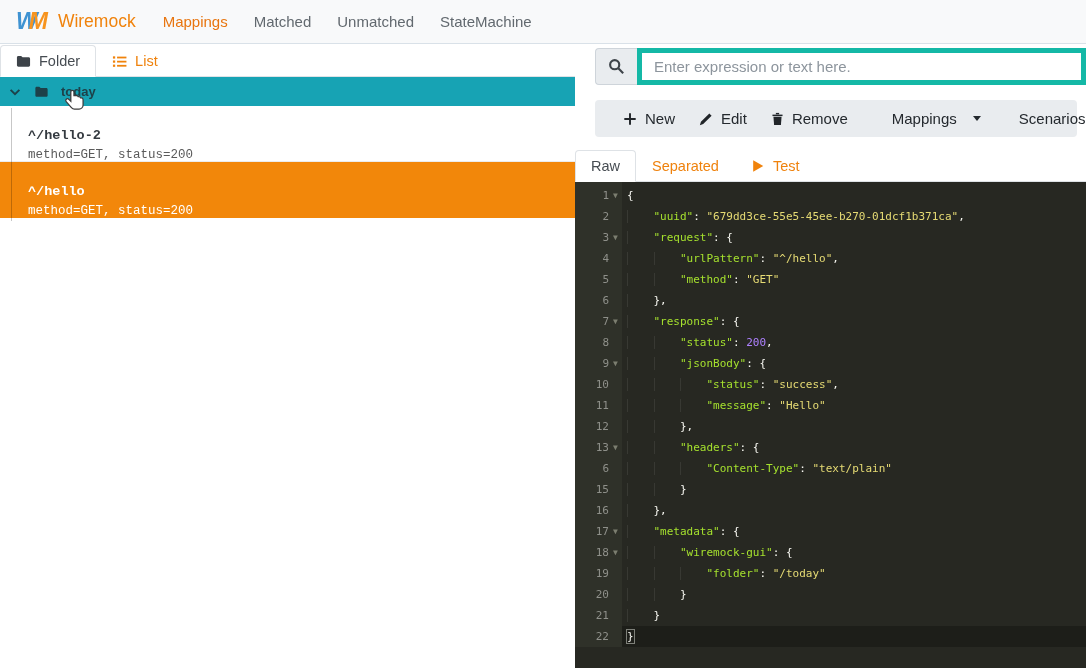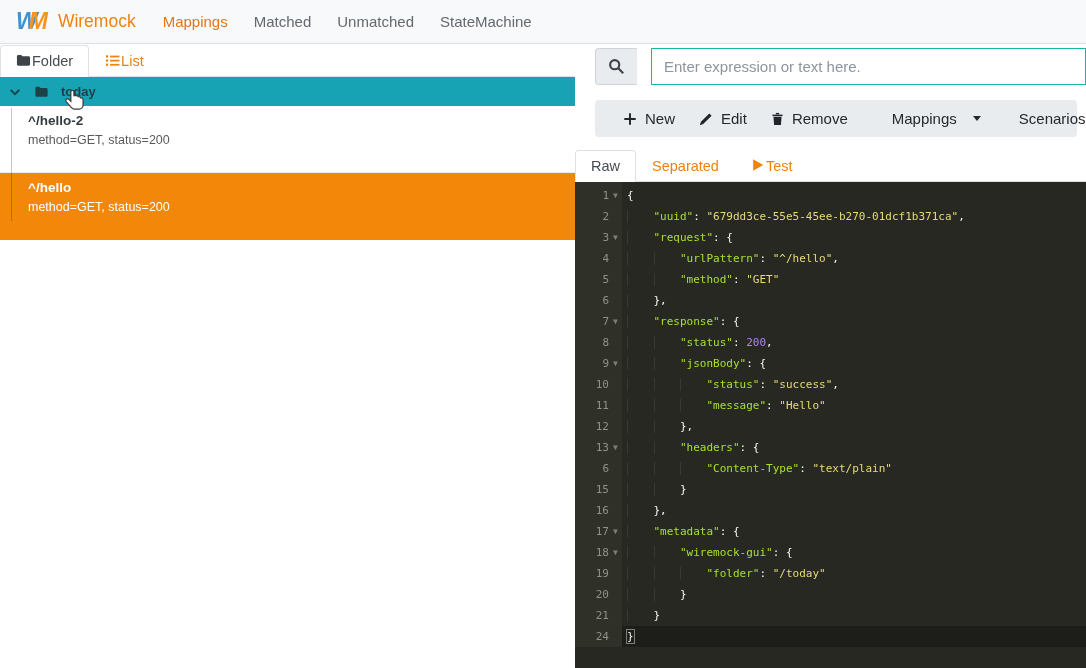--- a/index.html
+++ b/index.html
@@ -13,45 +13,45 @@
   .logo { font-style:italic; font-weight:900; font-size:23px; line-height:1; }
   .logo .lw { color:#3f93d2; }
   .logo .lm { color:#f7941e; margin-left:-9px; }
   .brand-name { color:#f0830c; font-size:17.5px; }
   .nav-links { display:flex; margin-left:14px; align-items:center; }
   .nav-link { color:#62696f; font-size:15px; padding:0 13px; cursor:pointer; }
   .nav-link.active { color:#e8750f; }
 
   
   .tabs { display:flex; border-bottom:1px solid #dee2e6; align-items:flex-end; }
-  .tab { display:flex; align-items:flex-start; gap:1px; padding:7px 15px; font-size:14.5px;
+  .tab { display:flex; align-items:center; gap:8px; padding:7px 15px; font-size:14.5px;
     color:#ef820d; margin-bottom:-1px; border:1px solid transparent; border-radius:4px 4px 0 0; cursor:pointer; }
   .tab.active { background:#fff; border-color:#dee2e6 #dee2e6 #fff; color:#464c52; }
 
   
   .sidebar { position:absolute; top:40px; left:0; width:575px; bottom:0; background:#fff; }
   .sidebar .tabs { padding-top:5px; }
   .tree-row { height:29px; background:#17a3b4; display:flex; align-items:center; padding:9px 8px; gap:12px; cursor:pointer; }
   .tree-label { font-weight:bold; font-size:13px; color:#1d4149; }
-  .map-item { height:67px; padding:7px 0 0 28px; border-bottom:1px solid #ececec; background:#fff; cursor:pointer; }
+  .map-item { height:56px; padding:22px 0 0 28px; border-bottom:1px solid #ececec; background:#fff; cursor:pointer;font-family:Liberation Mono, monospace; }
   .map-item .t { font-weight:bold; font-size:13.5px; color:#343a40; margin-bottom:5px; }
   .map-item .s { font-size:12.5px; color:#5a5a5a; }
   .map-item.selected { background:#f2870a; border-bottom-color:#f2870a; }
   .map-item.selected .t, .map-item.selected .s { color:#fff; }
   .guide { position:absolute; left:11px; top:68px; width:1px; height:113px; background:rgba(0,0,0,.22);
     z-index:2; pointer-events:none; }
 
   
   .main { position:absolute; top:40px; left:575px; right:0; bottom:0; background:#fff;
     display:flex; flex-direction:column; }
   .search-row { margin:8px 0 0 20px; display:flex; height:37px; flex:none; }
   .search-prepend { width:42px; background:#e9ecef; border:1px solid #ced4da; border-right:0;
     border-radius:4px 0 0 4px; display:flex; align-items:center; justify-content:center; }
-  .search-input { flex:1; border:1px solid #14b8a6; font-size:15px; padding:0 12px; color:#495057;
-    outline:none; border-radius:0; font-family:inherit;margin-left:14px; }
+  .search-input { flex:1; border:5px solid #14b8a6; font-size:15px; padding:0 12px; color:#495057;
+    outline:none; border-radius:0; font-family:inherit; }
   ::placeholder { color:#8d959d; opacity:1; }
   .toolbar { margin:15px 9px 0 20px; background:#e9ecef; border-radius:4px; height:37px;
     display:flex; align-items:center; padding:0 16px; flex:none; }
   .tb-btn { display:flex; align-items:center; gap:8px; padding:6px 12px; font-size:15px; color:#24292e;
     cursor:pointer; border:none; background:none; font-family:inherit; }
   .tb-dd.first { margin-left:20px; }
   .tb-dd { margin-left:14px; }
   .caret { width:0; height:0; border-left:4.5px solid transparent; border-right:4.5px solid transparent;
     border-top:5px solid #24292e; margin-left:8px; }
   .main .tabs { margin-top:13px; flex:none; }
@@ -339,21 +339,21 @@
       </div>
       <div class="ed-row">
         <div class="ed-gutter">
           <span class="lnum">21</span>
           <span class="fold"></span>
         </div>
         <div class="ed-code"><span class="ind">    </span>}</div>
       </div>
       <div class="ed-row active">
         <div class="ed-gutter">
-          <span class="lnum">24</span>
+          <span class="lnum">22</span>
           <span class="fold"></span>
         </div>
         <div class="ed-code"><span class="bracebox">}</span></div>
       </div>
     </div>
 </main>
 
 <div class="cursor-hand">
   <svg width="25" height="27" viewBox="0 0 32 32">
       <path d="M12 3c-1.1 0-2 .9-2 2v12l-2.6-2.6c-.9-.9-2.3-.9-3.2 0-.8.8-.9 2.2-.1 3.1l6.7 7.7c1 1.1 2.4 1.8 3.9 1.8h5.8c2.9 0 5.2-2.3 5.2-5.2v-6.9c0-1.3-1-2.3-2.3-2.3h-.9c-.2-1-1.1-1.7-2.1-1.7h-1c-.3-.8-1-1.3-1.9-1.3H14V5c0-1.1-.9-2-2-2z" fill="#fff" stroke="#3c3c3c" stroke-width="1.6"></path>

